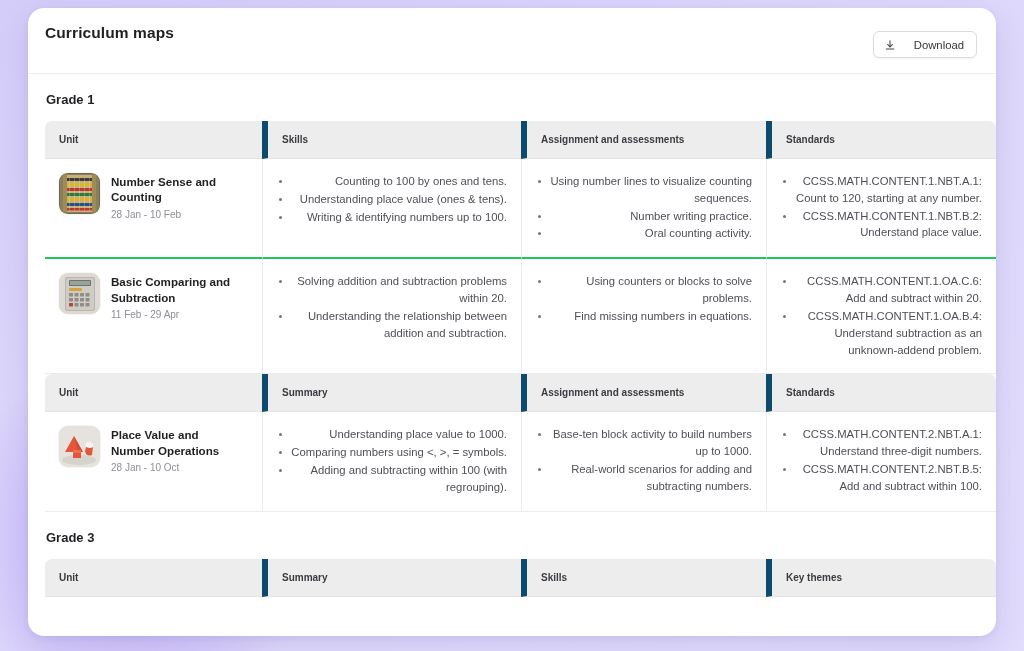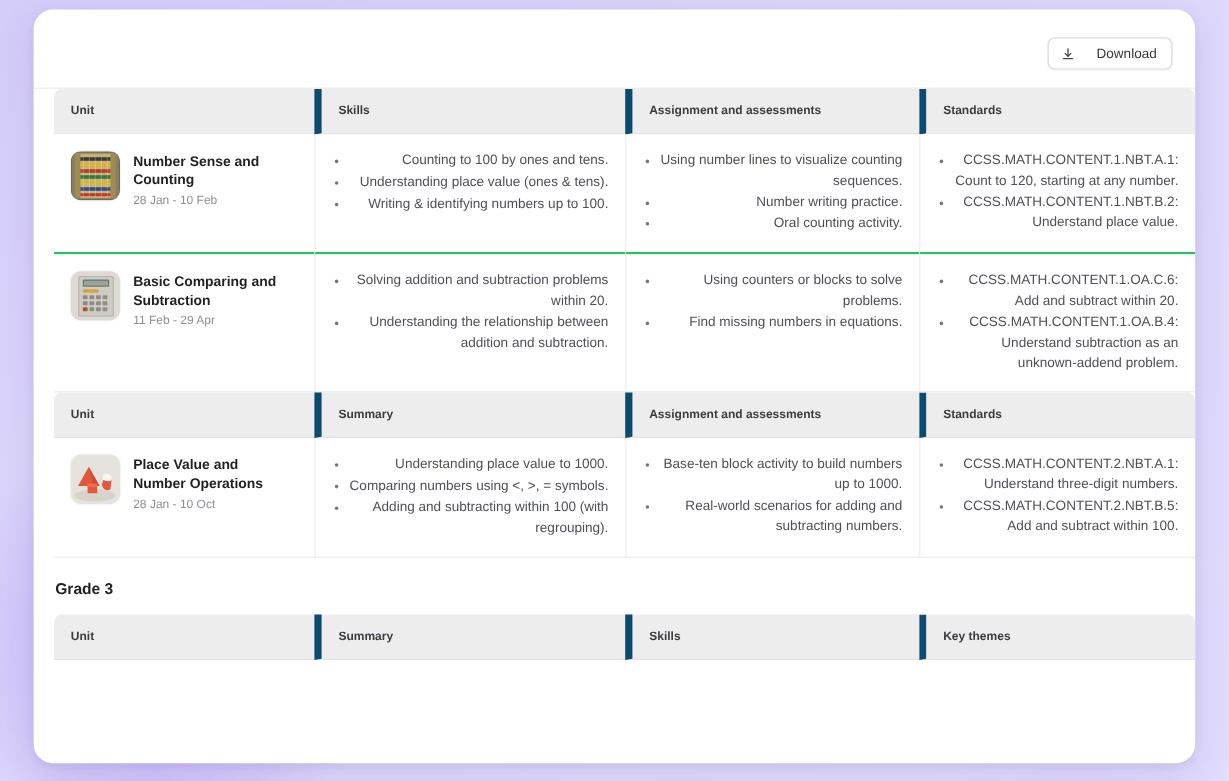--- a/index.html
+++ b/index.html
@@ -148,34 +148,36 @@
 </style>
 </head>
 <body>
 
 <div id="bgglow1"></div>
 <div id="bgglow2"></div>
 
 <div class="card">
 
   <div class="card-header">
+    <div class="page-title">Curriculum maps</div>
 
     <div class="download-btn">
       <span>
         <svg class="dl-icon" viewBox="0 0 14 14" fill="none" stroke="#45474c" stroke-width="1.25" stroke-linecap="round" stroke-linejoin="round">
           <path d="M7 2v7"></path>
           <path d="M4.2 6.4L7 9.2l2.8-2.8"></path>
           <path d="M2.6 11.6h8.8"></path>
         </svg>
       </span>
       <span class="lbl">Download</span>
     </div>
   </div>
 
   <div class="card-body" id="body">
+      <div class="grade-title">Grade 1</div>
       <table class="cmap">
         <colgroup>
           <col style="width: 217px;">
           <col style="width: 259px;">
           <col style="width: 245px;">
           <col style="width: 230px;">
         </colgroup>
         <thead>
           <tr>
             <th>Unit</th>

